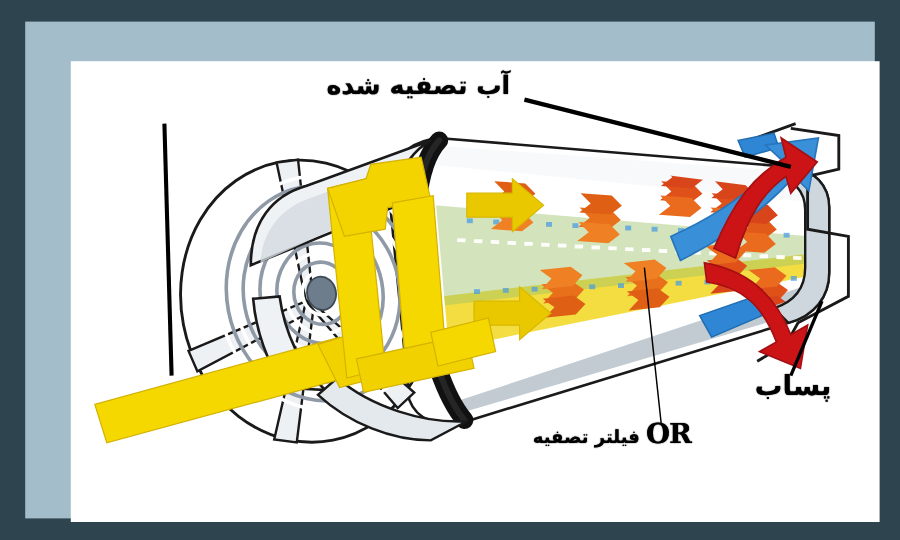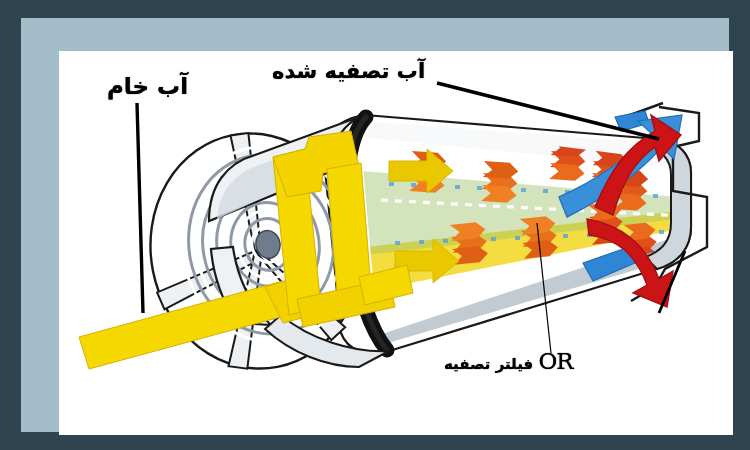--- a/index.html
+++ b/index.html
@@ -30,21 +30,21 @@
     white-space:nowrap;
     text-shadow:0 0 1px #000;
     letter-spacing:0px;
   }
   #label-raw-water{ left:48px; top:22px; font-size:23px; }
   #label-permeate{ left:213px; top:8px; font-size:21px; }
   #label-brine{    left:570px; top:258px; font-size:23px; }
   #label-membrane{ left:385px; top:297px; font-size:15px; }
   #label-membrane .ortxt{
     font-family:"DejaVu Serif","Liberation Serif",serif;
-    font-size:23px;font-weight:normal;letter-spacing:-1px;margin-top:24px;
+    font-size:23px;font-weight:bold;letter-spacing:-1px;margin-top:24px;
   }
 </style>
 </head>
 <body>
 
 <div id="frame-outer">
   <div id="frame-mid">
     <div id="canvas-area">
 
       <svg id="diagram" viewBox="0 0 674 384">
@@ -324,24 +324,24 @@
         </g>
 
         <g stroke="#000000" fill="none">
           <line x1="78" y1="52" x2="84" y2="262" stroke-width="3.4"></line>
           <line x1="378" y1="32" x2="600" y2="88" stroke-width="3.6"></line>
           <line x1="626" y1="200" x2="600" y2="262" stroke-width="2.8"></line>
           <line x1="478" y1="172" x2="492" y2="302" stroke-width="1.2"></line>
         </g>
       </svg>
 
-      <div class="lbl" id="label-raw-water">آب خام</div>
 
       <div class="lbl" id="label-permeate">آب تصفیه شده</div>
 
+      <div class="lbl" id="label-brine">پساب</div>
 
       <div class="lbl" id="label-membrane">
         <span class="ortxt">OR</span><span>&nbsp;</span><span>فیلتر تصفیه</span>
       </div>
 
     </div>
   </div>
 </div>
 
 </body></html>

